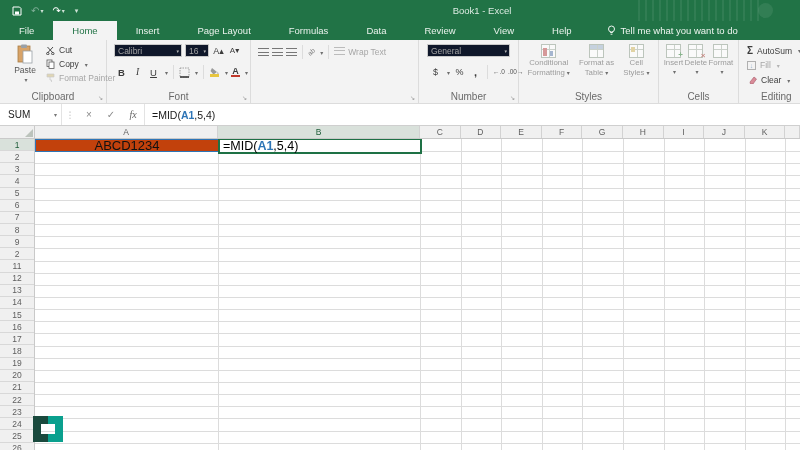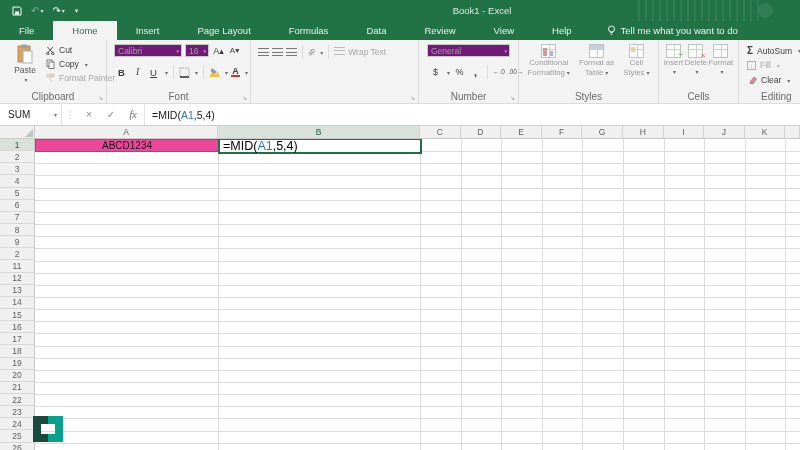--- a/index.html
+++ b/index.html
@@ -36,21 +36,21 @@
   .dis-t{color:#a6a6a6;}
   .caret{font-size:6px;color:#6f6f6f;margin-left:2px;}
   .dis-t .caret{color:#b3b3b3;}
   .srow{position:absolute;left:46px;display:flex;align-items:center;gap:4px;white-space:nowrap;}
   .ibox{display:inline-flex;align-items:center;justify-content:center;}
 
   
   .paste-btn{position:absolute;left:8px;top:4px;width:34px;display:flex;flex-direction:column;
     align-items:center;gap:1px;font-size:8.5px;color:#555;}
   
-  .combo{height:13px;background:#701a75;border:1px solid #c9c9c9;display:flex;align-items:center;
+  .combo{height:13px;background:#0f172a;border:1px solid #c9c9c9;display:flex;align-items:center;
     padding:0 3px;color:#a3a3a3;font-size:8.5px;position:relative;}
   .combo .cararrow{position:absolute;right:2px;font-size:5px;color:#b5b5b5;}
   .fmtrow{display:flex;align-items:center;gap:3px;position:absolute;}
   .fbtn{min-width:13px;height:13px;display:inline-flex;align-items:center;justify-content:center;
     font-size:9.5px;color:#3c3c3c;}
   .fbtn.b{font-weight:bold;}
   .fbtn.i{font-style:italic;font-family:"Liberation Serif",serif;}
   .fbtn.u{text-decoration:underline;}
   .vsep{width:1px;height:14px;background:#dcdcdc;margin:0 2px;}
   .colorbar{display:inline-block;width:9px;height:2.5px;margin-top:-1px;}
@@ -79,43 +79,43 @@
   .formulabar{position:absolute;top:104px;left:0;right:0;height:22px;background:#fff;
     border-bottom:1px solid #cfcfcf;display:flex;align-items:stretch;font-size:10px;color:#222;}
   .namebox{width:62px;position:relative;display:flex;align-items:center;padding-left:8px;
     border-right:1px solid #e3e3e3;}
   .namebox .nbarrow{position:absolute;right:4px;font-size:6px;color:#777;}
   .fb-more{width:16px;display:flex;align-items:center;justify-content:center;color:#b0b0b0;font-size:9px;}
   .fb-btn{width:22px;display:flex;align-items:center;justify-content:center;color:#8a8a8a;font-size:10px;}
   .fb-fx{font-style:italic;font-family:"Liberation Serif",serif;color:#666;}
   .fb-input{flex:1;display:flex;align-items:center;padding-left:7px;border-left:1px solid #e3e3e3;
     font-size:10.5px;color:#1a1a1a;}
-  .refblue{color:#2e75b6;}
+  .refblue{color:#2e75b6;font-weight:bold;}
 
   
   .grid{position:absolute;top:126px;left:0;right:0;bottom:0;background:#fff;}
   .corner{position:absolute;left:0;top:0;width:35px;height:13px;background:#f0f0f0;
     border-right:1px solid #c9c9c9;border-bottom:1px solid #c9c9c9;}
   .corner:after{content:"";position:absolute;right:1px;bottom:1px;width:0;height:0;
     border-left:8px solid transparent;border-bottom:8px solid #bcc3bc;}
   .colheaders{position:absolute;left:35px;top:0;right:0;height:13px;display:flex;background:#f0f0f0;
     border-bottom:1px solid #c9c9c9;font-size:8.5px;color:#5e5e5e;}
   .colh{display:flex;align-items:center;justify-content:center;border-right:1px solid #d2d2d2;height:100%;}
   .colh.sel{background:#d9e1db;color:#1d5c38;}
   .rowheaders{position:absolute;left:0;top:13px;width:35px;bottom:0;background:#f0f0f0;
     border-right:1px solid #c9c9c9;font-size:8.5px;color:#5e5e5e;overflow:hidden;}
   .rowh{height:12.15px;display:flex;align-items:center;justify-content:center;
     border-bottom:1px solid #d8d8d8;}
   .rowh.sel{background:#d9e1db;color:#1d5c38;}
   .cellsarea{position:absolute;left:35px;top:13px;right:0;bottom:0;overflow:hidden;}
   .vline{position:absolute;top:0;bottom:0;width:1px;background:#dcdcdc;z-index:1;}
   .hline{position:absolute;left:0;right:0;height:1px;background:#dcdcdc;z-index:1;}
-  .cellA1{position:absolute;left:0;top:0;width:184px;height:13px;background:#ec4899;
+  .cellA1{position:absolute;left:0;top:0;width:184px;height:13px;background:#c2410c;
     border:1px solid #2e75b6;display:flex;align-items:center;justify-content:center;
-    font-size:10px;color:#111;z-index:2;}
+    font-size:13px;color:#111;z-index:2;}
   .cellB1{position:absolute;left:183px;top:-1px;width:204px;height:16px;background:#fff;
     border:2px solid #1e7145;display:flex;align-items:center;padding-left:3px;
     font-size:12.5px;color:#000;z-index:3;white-space:nowrap;}
 
   
   .wm{position:absolute;left:30px;top:411px;display:flex;align-items:center;gap:7px;z-index:6;}
   .wm-text{font-size:14.5px;font-weight:bold;letter-spacing:.4px;white-space:nowrap;}
   .wm-dark{color:#24333b;}
   .wm-teal{color:#0aa08e;}
 

